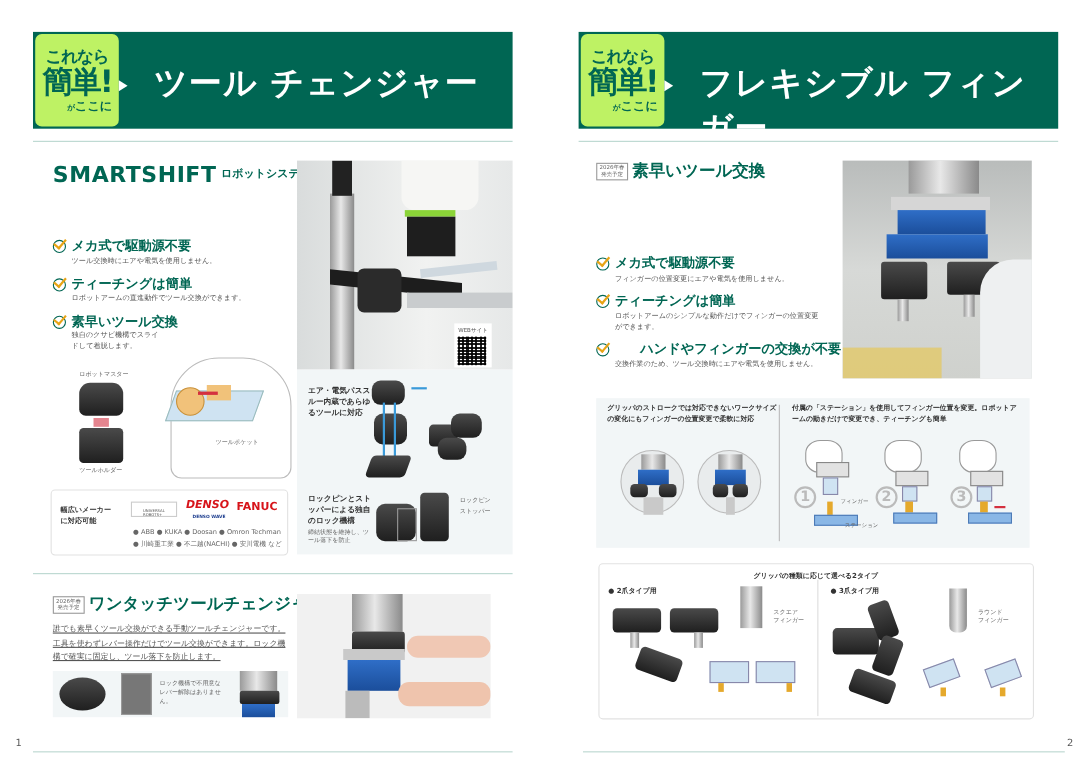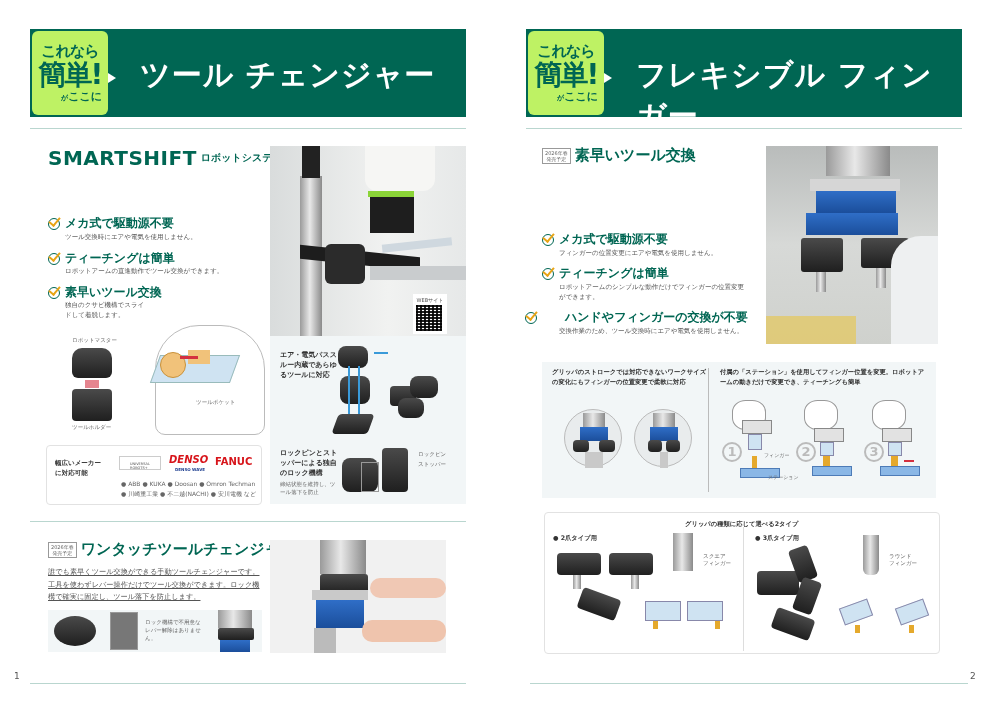--- a/index.html
+++ b/index.html
@@ -235,21 +235,21 @@
     <span>メカ式で駆動源不要</span>
   </div>
   <div class="feat-desc" style="left:63px; top:248px;">フィンガーの位置変更にエアや電気を使用しません。</div>
 
   <div class="feat-title" style="left:46px; top:265px;">
     <span class="check"></span>
     <span>ティーチングは簡単</span>
   </div>
   <div class="feat-desc" style="left:63px; top:282px; width:190px;">ロボットアームのシンプルな動作だけでフィンガーの位置変更ができます。</div>
 
-  <div class="feat-title" style="left:29px; top:309px;gap:28px;">
+  <div class="feat-title" style="left:46px; top:309px;gap:28px;">
     <span class="check"></span>
     <span>ハンドやフィンガーの交換が不要</span>
   </div>
   <div class="feat-desc" style="left:63px; top:326px;">交換作業のため、ツール交換時にエアや電気を使用しません。</div>
 
   <div class="photo" style="left:270px; top:146px; width:172px; height:198px; background:linear-gradient(#b9bcbb,#d7d9d7 50%,#cfd1cd);">
     <div class="silver" style="left:60px; top:0; width:64px; height:30px;"></div>
     <div style="position:absolute; left:44px; top:33px; width:90px; height:12px; background:#d6d6d6;"></div>
     <div class="blue-block" style="left:50px; top:45px; width:80px; height:22px;"></div>
     <div class="blue-block" style="left:40px; top:67px; width:92px; height:22px;"></div>

